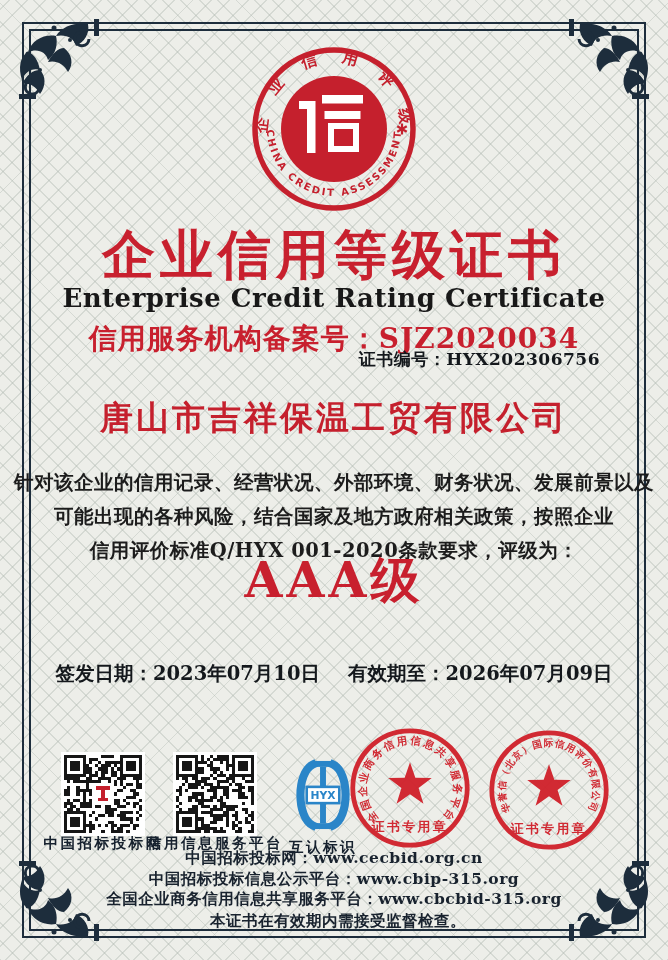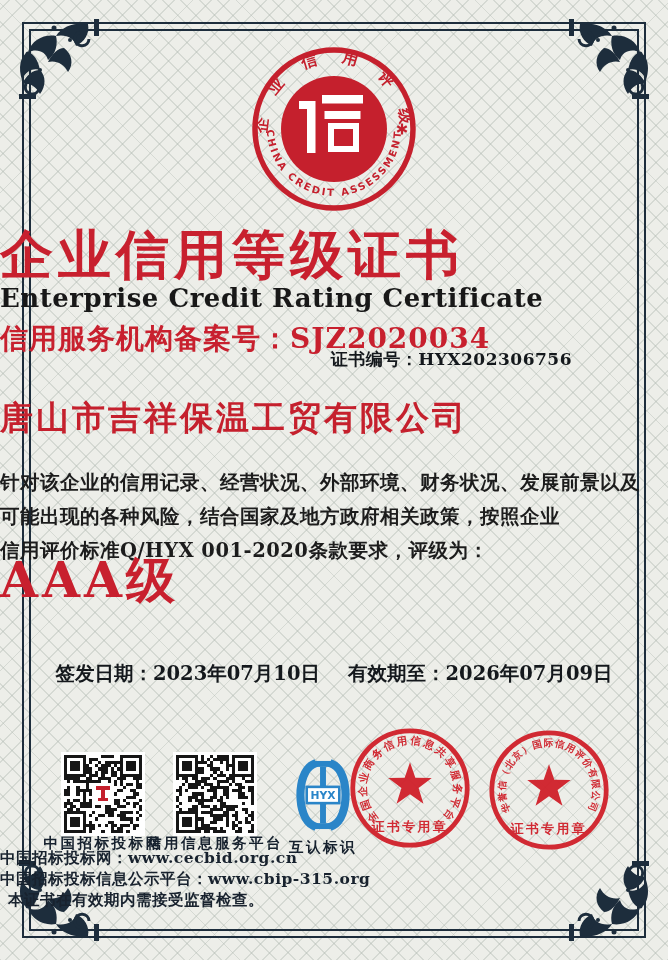--- a/index.html
+++ b/index.html
@@ -13,28 +13,28 @@
   
   .frame-outer{position:absolute;inset:22px;border:2.5px solid #1d2d3c;pointer-events:none;}
   .frame-inner{position:absolute;inset:29px;border:2px solid #1d2d3c;pointer-events:none;}
   .corner{position:absolute;width:96px;height:96px;color:#1d2d3c;}
   .corner svg{width:100%;height:100%;display:block;}
   .c-tl{left:10px;top:10px;}
   .c-tr{right:10px;top:10px;transform:scaleX(-1);}
   .c-bl{left:10px;bottom:10px;transform:scaleY(-1);}
   .c-br{right:10px;bottom:10px;transform:scale(-1,-1);}
 
-  .abs{position:absolute;left:0;right:0;}
+  .abs{position:absolute;left:0;right:0;text-align:center;}
 
   .emblem{position:absolute;left:249px;top:44px;width:170px;height:170px;}
 
   .title{top:220px;font-size:53px;font-weight:bold;color:#c8202e;letter-spacing:5px;}
   .subtitle{top:283px;font-size:26px;font-weight:bold;color:#181818;letter-spacing:.5px;}
   .regline{top:320px;font-size:28px;font-weight:bold;color:#c8202e;letter-spacing:1px;}
-  .certline{top:348px;font-size:17px;font-weight:bold;color:#14181c;text-align:right;padding-right:96px;letter-spacing:.5px;}
+  .certline{top:348px;font-size:17px;font-weight:bold;color:#14181c;text-align:right;padding-right:68px;letter-spacing:.5px;}
   .company{top:396px;font-size:33px;font-weight:bold;color:#c5202d;letter-spacing:3px;
            font-family:"DejaVu Sans","Liberation Sans",sans-serif;}
   .body-text{top:466px;font-size:19.5px;font-weight:bold;color:#1c1c1c;line-height:34px;letter-spacing:.5px;}
   .rating{top:548px;font-size:49px;font-weight:bold;color:#c8202e;letter-spacing:4px;}
   .dates{top:660px;font-size:19.5px;font-weight:bold;color:#14181c;display:flex;justify-content:center;gap:28px;}
 
   .qr{position:absolute;width:84px;height:84px;background:#fff;padding:3px;box-sizing:border-box;}
   .qr svg{width:100%;height:100%;display:block;}
   .qr1{left:61px;top:752px;}
   .qr2{left:173px;top:752px;}
@@ -842,16 +842,17 @@
       <text font-size="10" font-weight="bold" fill="#d0202a" letter-spacing="1.2">
         <textPath href="#sealArc2" startOffset="50%" text-anchor="middle">华誉信（北京）国际信用评价有限公司</textPath>
       </text>
       <text x="65" y="110" text-anchor="middle" font-size="13.5" font-weight="bold" fill="#d0202a" letter-spacing="2.5">证书专用章</text>
     </svg>
   </div>
 
   <div class="abs footer">
     <div>中国招标投标网：www.cecbid.org.cn</div>
     <div>中国招标投标信息公示平台：www.cbip-315.org</div>
+    <div>全国企业商务信用信息共享服务平台：www.cbcbid-315.org</div>
     <div class="note">本证书在有效期内需接受监督检查。</div>
   </div>
 
 </div>
 
 </body></html>

